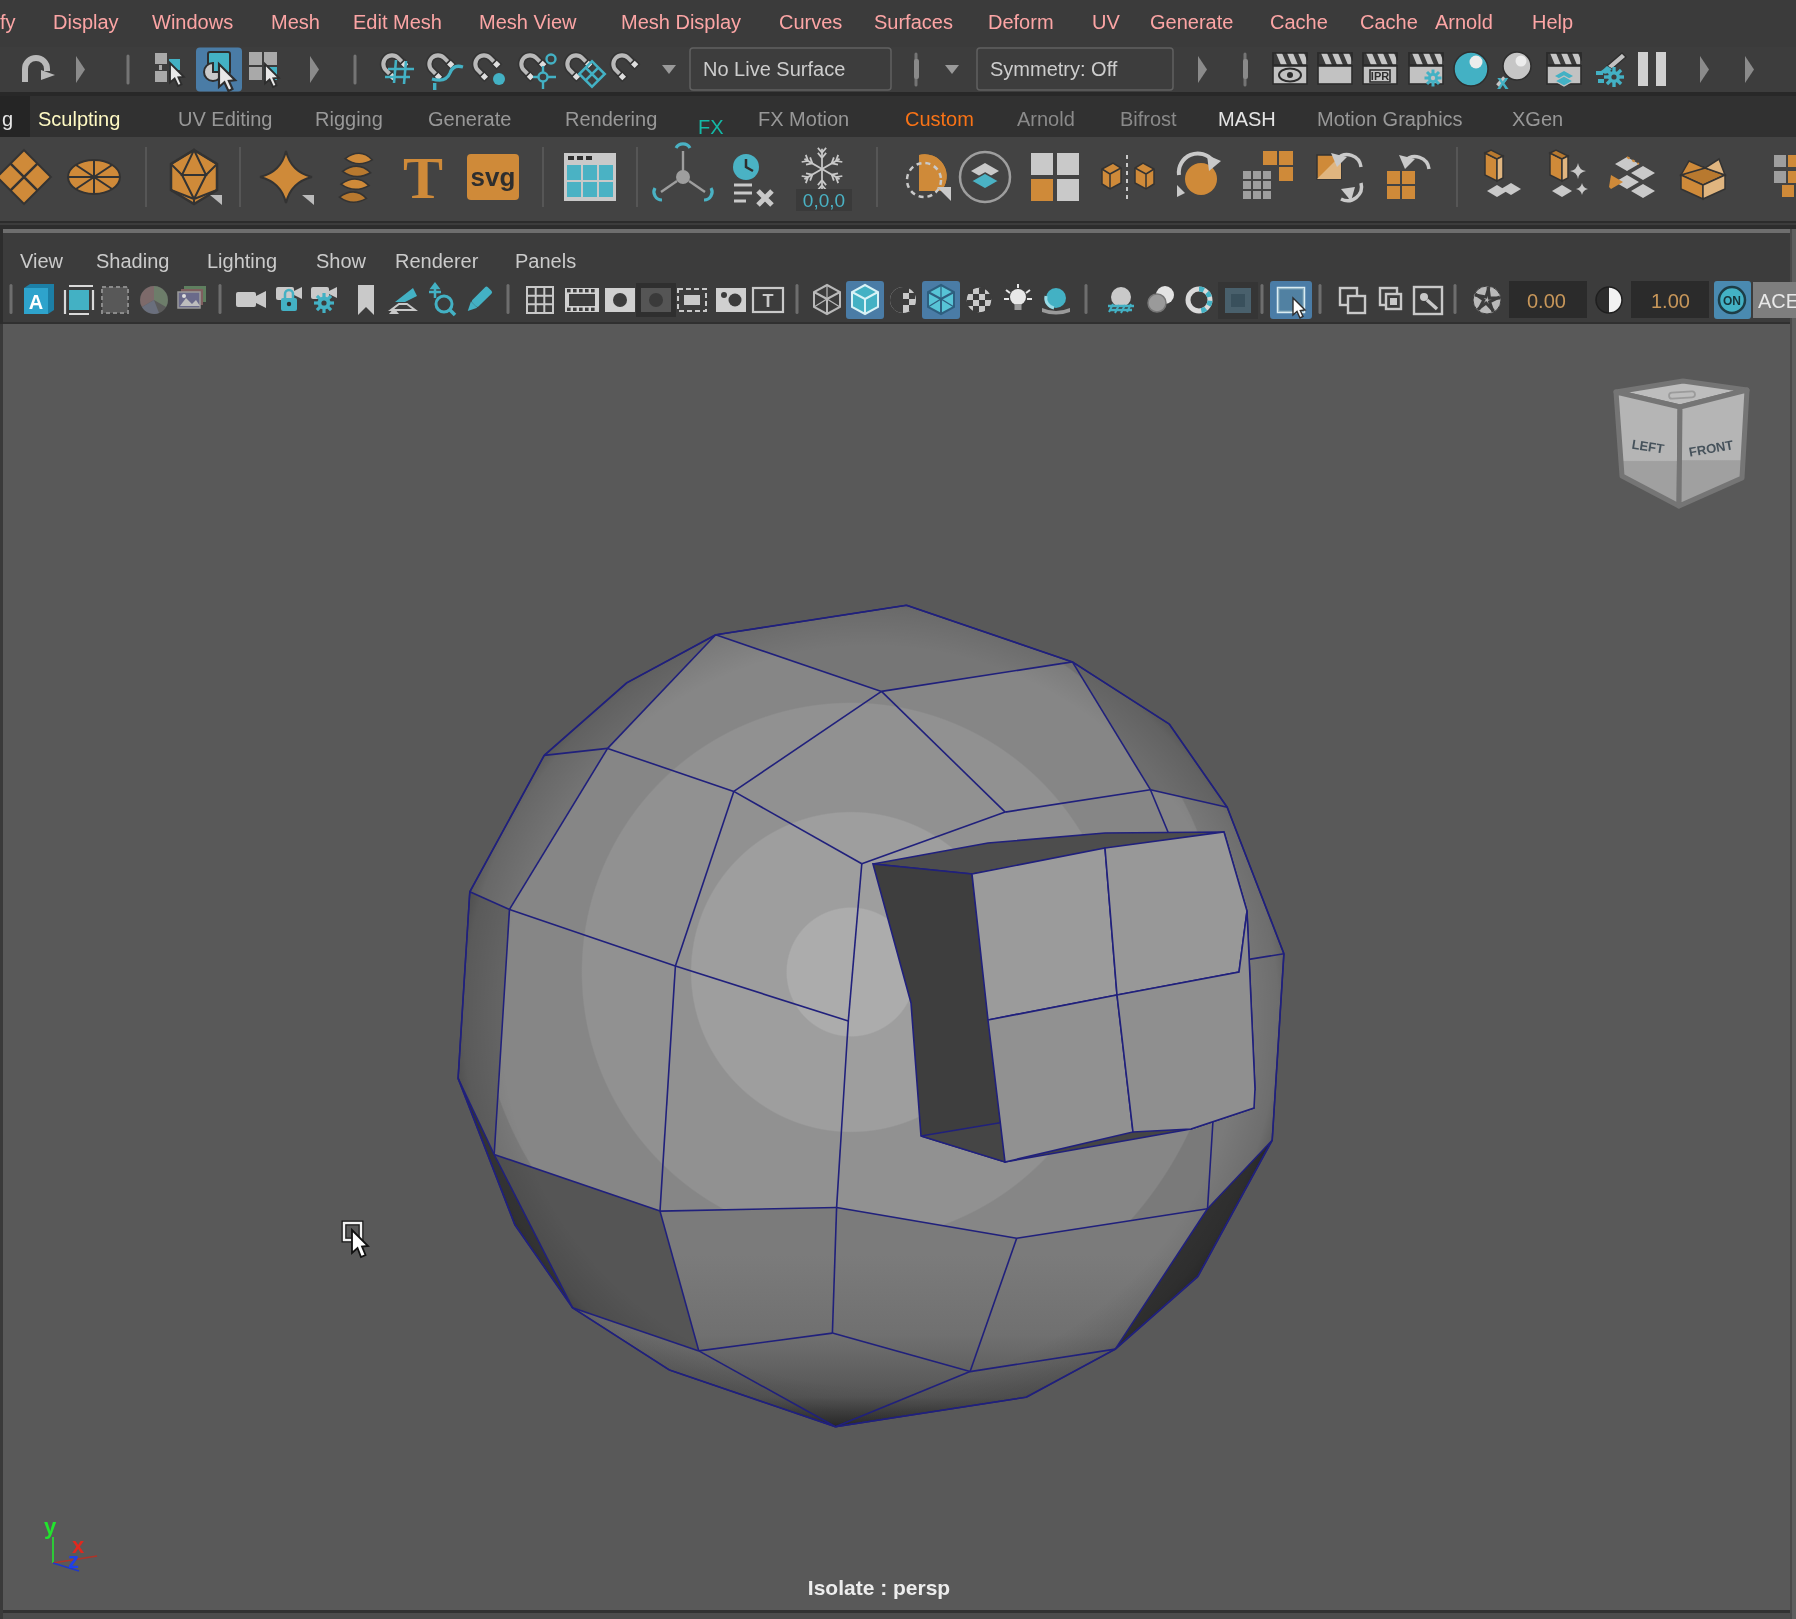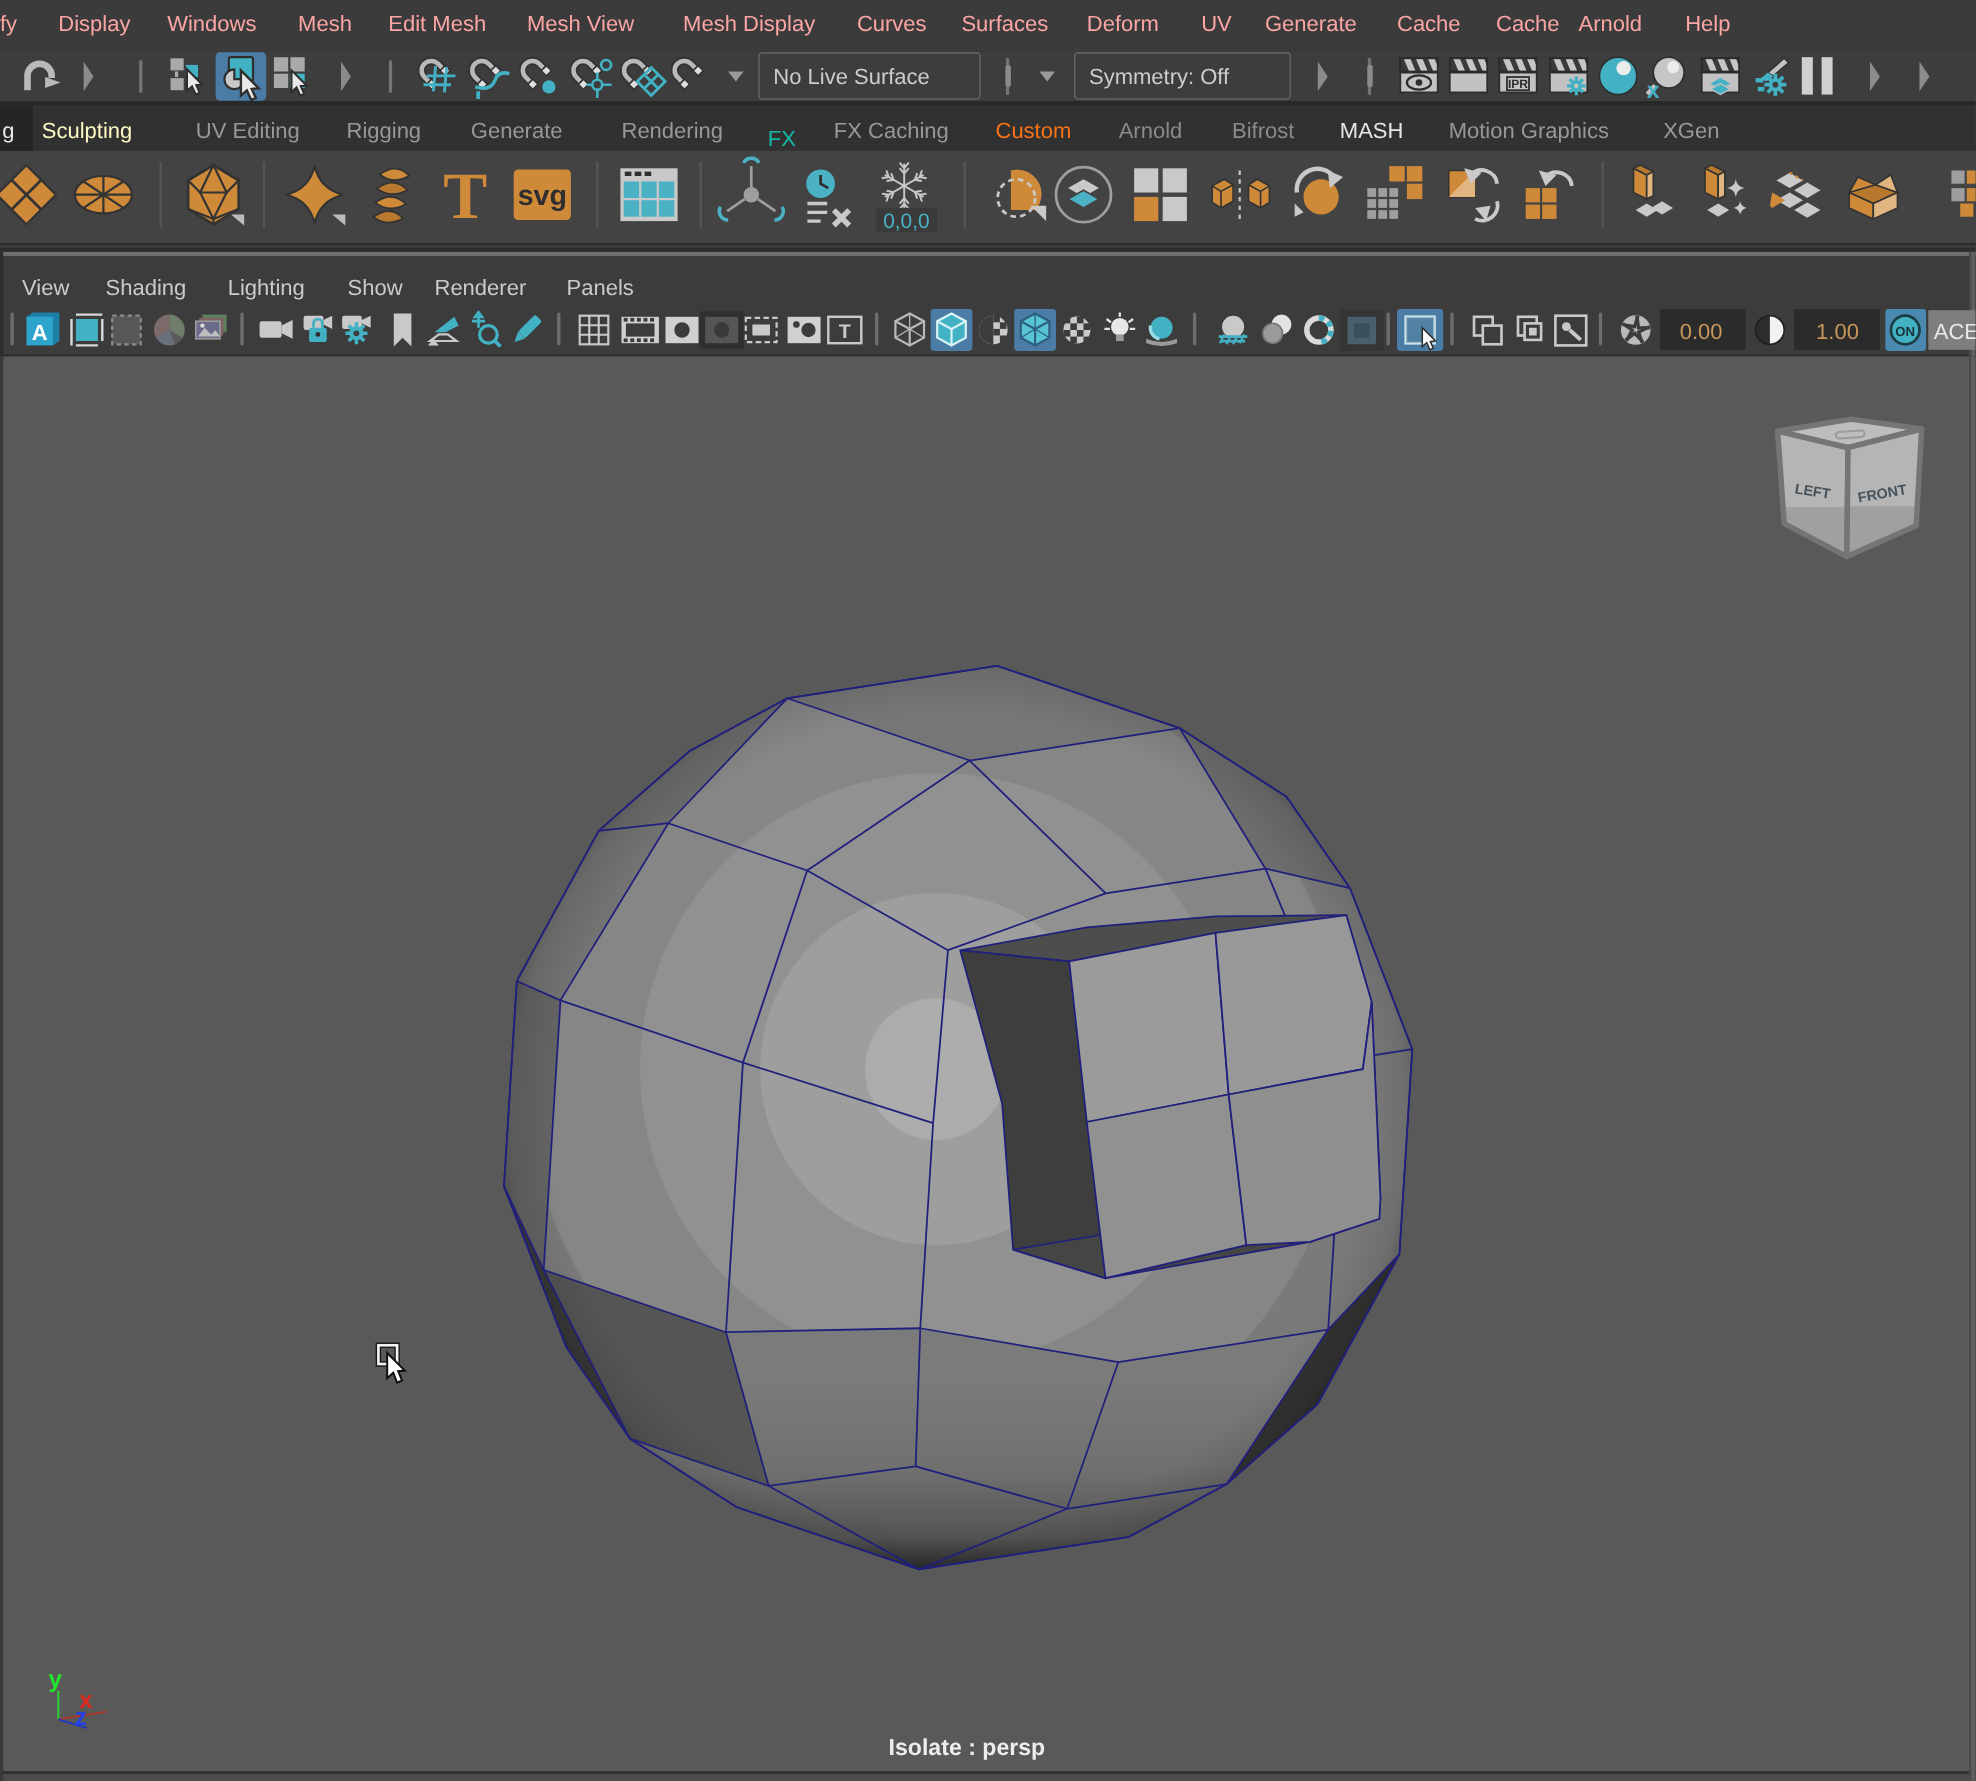--- a/index.html
+++ b/index.html
@@ -27,21 +27,21 @@
 <div class="abs" style="left:0;top:92px;width:1796px;height:4px;background:#282828"></div>
 <div class="abs" style="left:0;top:96px;width:1796px;height:41px;background:#313131"></div>
 <div class="abs" style="left:0;top:96px;width:30px;height:41px;background:#252525"></div>
 <div class="tabtext" style="left:2px;top:96px;color:#e8e8e8">g</div>
 <div class="tabtext" style="left:38px;top:96px;color:#fef9c3">Sculpting</div>
 <div class="tabtext" style="left:178px;top:96px;color:#989898">UV Editing</div>
 <div class="tabtext" style="left:315px;top:96px;color:#989898">Rigging</div>
 <div class="tabtext" style="left:428px;top:96px;color:#989898">Generate</div>
 <div class="tabtext" style="left:565px;top:96px;color:#989898">Rendering</div>
 <div class="tabtext" style="left:698px;top:104px;color:#14b8a6">FX</div>
-<div class="tabtext" style="left:758px;top:96px;color:#989898">FX Caching</div>
+<div class="tabtext" style="left:758px;top:96px;color:#989898">FX Motion</div>
 <div class="tabtext" style="left:905px;top:96px;color:#f97316">Custom</div>
 <div class="tabtext" style="left:1017px;top:96px;color:#8a8a8a">Arnold</div>
 <div class="tabtext" style="left:1120px;top:96px;color:#8a8a8a">Bifrost</div>
 <div class="tabtext" style="left:1218px;top:96px;color:#e5e5e5">MASH</div>
 <div class="tabtext" style="left:1317px;top:96px;color:#989898">Motion Graphics</div>
 <div class="tabtext" style="left:1512px;top:96px;color:#989898">XGen</div>
 <svg class="abs" style="left:0;top:47px" width="1796" height="45" viewBox="0 0 1796 45" xmlns="http://www.w3.org/2000/svg">
 <rect width="1796" height="45" fill="#3d3d3d"></rect>
 <path d="M -6,14 A 9 9 0 1 0 -6,30" fill="none" stroke="#b9b9b9" stroke-width="5"></path>
 <path d="M 25,35 L 25,22 A 11 11 0 0 1 47,22 L 47,24" fill="none" stroke="#b9b9b9" stroke-width="6"></path>

